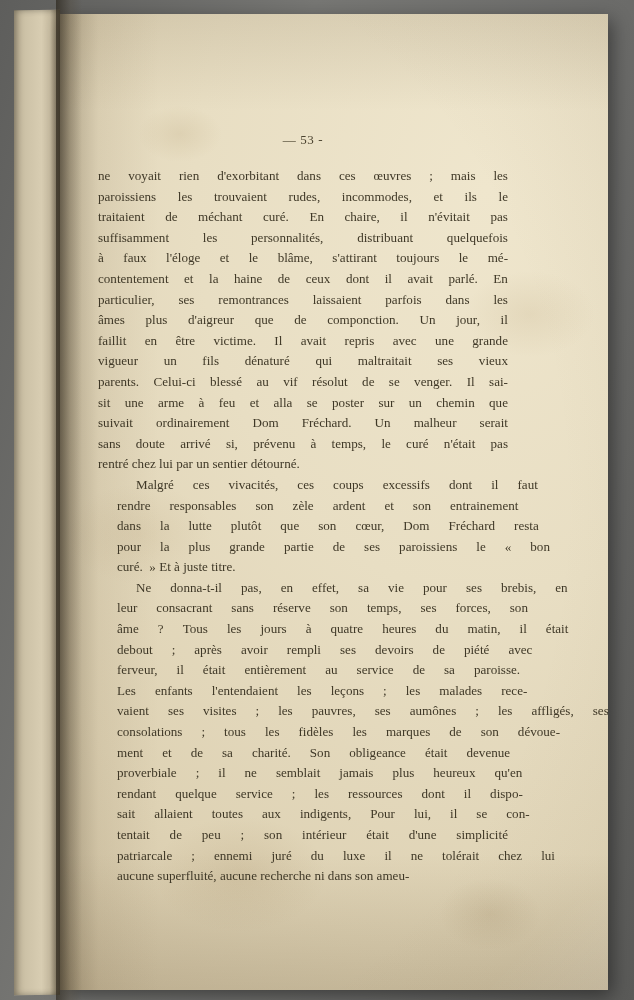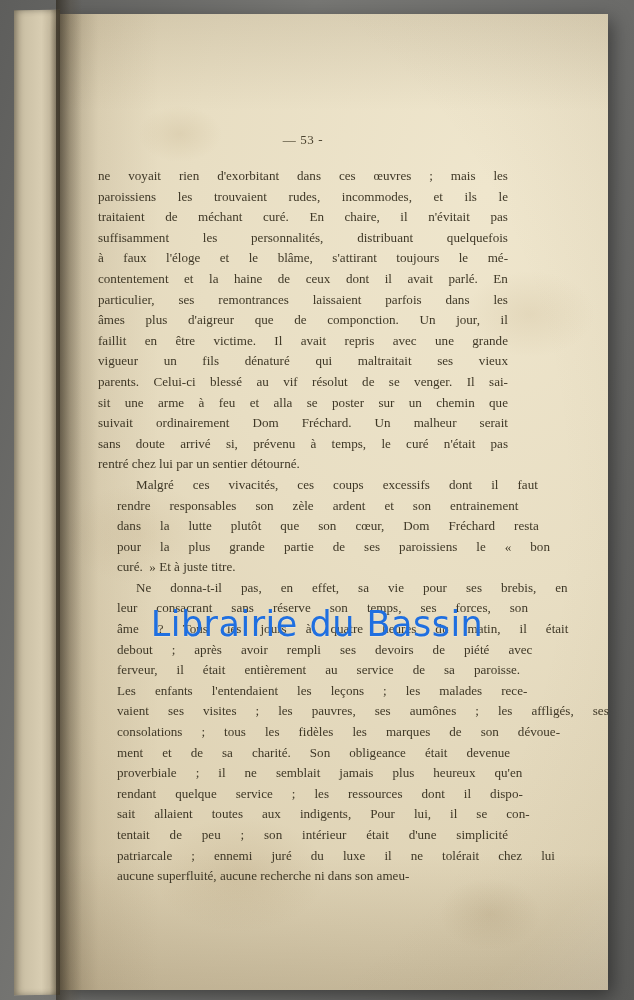--- a/index.html
+++ b/index.html
@@ -231,14 +231,13 @@
             <span class="ln">aucune superfluité, aucune recherche ni dans son ameu-</span>
           </p>
         </div>
     </div>
     <div class="ink-fade"></div>
     <div class="corner"></div>
   </div>
 
   <div class="gutter"></div>
 
-  <div class="watermark">Librairie du Bassin</div>
 </div>
 
 </body></html>

